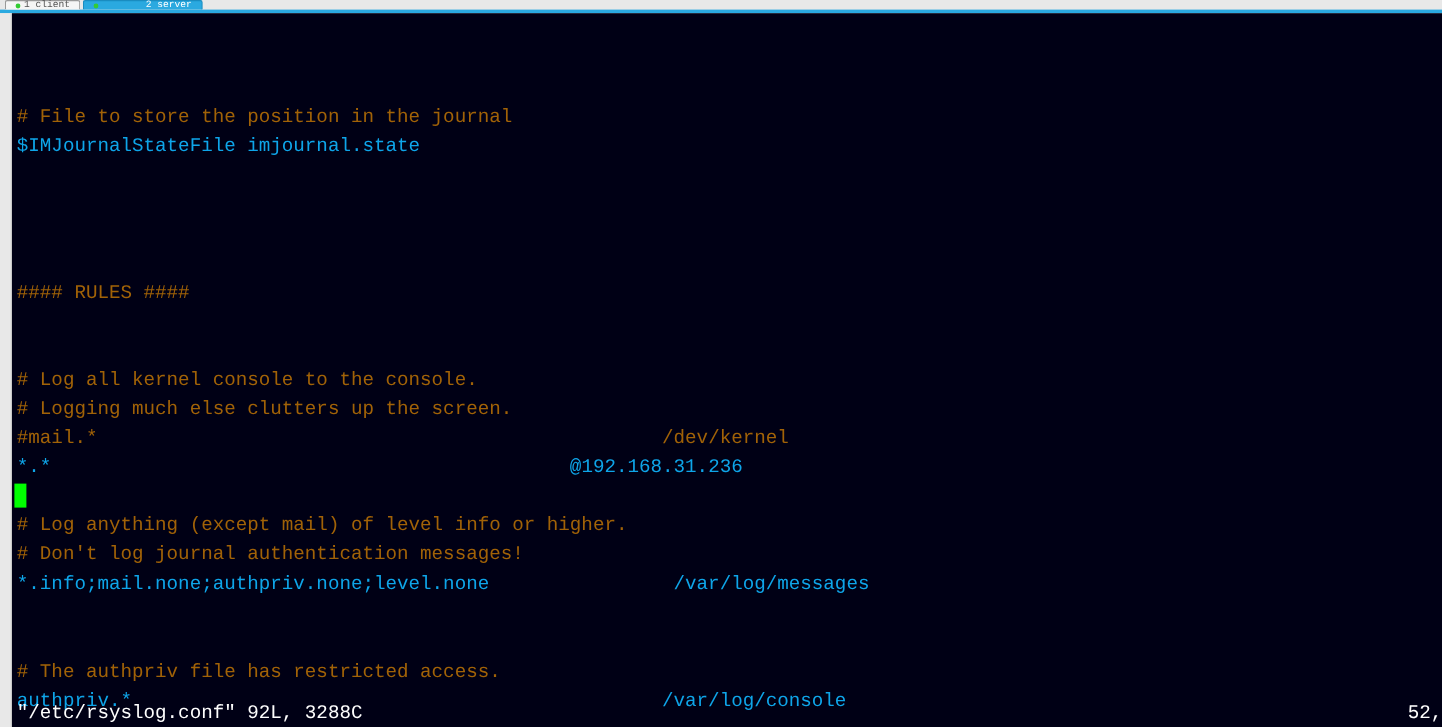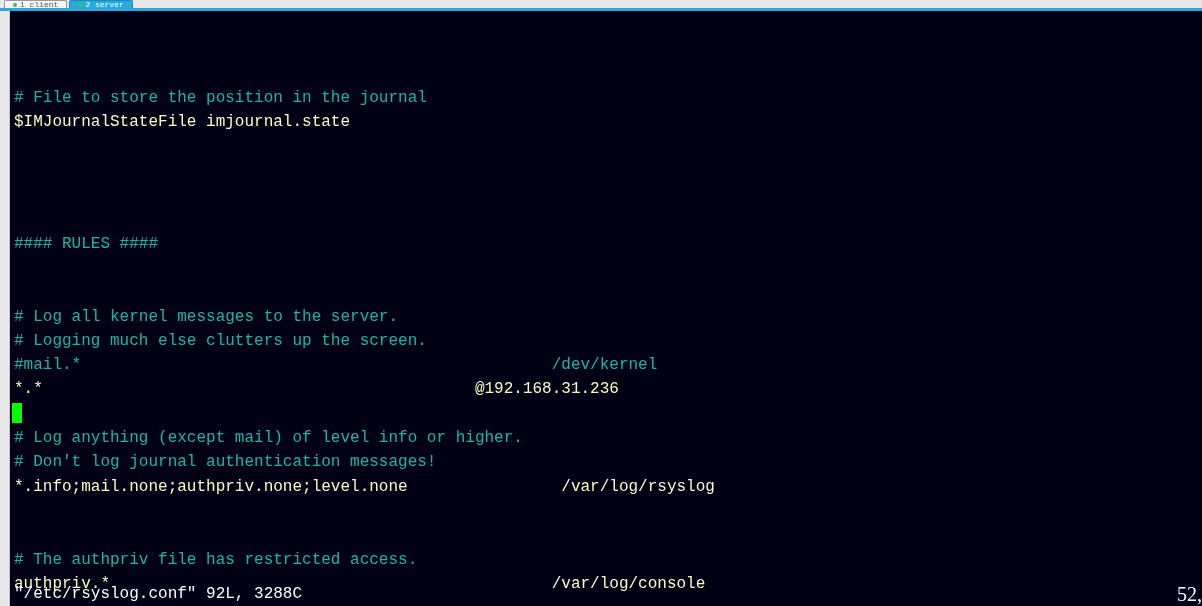--- a/index.html
+++ b/index.html
@@ -29,20 +29,21 @@
       display: flex;
       align-items: center;
       font-size: 8px;
       color: #555;
       margin-right: 2px;
     }
     .tab.active {
       background: #2aa9e0;
       color: #fff;
       border-color: #1a8cc0;
+      gap: 36px;
     }
     .tab .dot { width:4px; height:4px; border-radius:50%; background:#3c3; margin-right:3px; }
     .underline-bar {
       height: 3px;
       background: #2aa9e0;
     }
     .left-strip {
       position: absolute;
       left: 0;
       top: 11px;
@@ -61,22 +62,22 @@
       right: 0;
       top: 11px;
       bottom: 0;
       background: #000015;
       color: #fff;
       font-size: 16px;
       line-height: 24.3px;
       padding: 2px 0 0 4px;
       white-space: pre;
     }
-    .cmt { color: #14b8a6; }
-    .plain { color: #fef9c3; text-align: center; }
+    .cmt { color: #a16207; }
+    .plain { color: #0ea5e9; text-align: center; }
     .cursor {
       display: inline-block;
       width: 10px;
       height: 20px;
       background: #00ff00;
       vertical-align: text-bottom;
       margin-left: -2px;
     }
     .status {
       position: absolute;
@@ -84,22 +85,21 @@
       bottom: 0px;
       right: 0;
       color: #fefefe;
       font-size: 16px;
     }
     .status-right {
       position: absolute;
       right: 0;
       bottom: 0;
       color: #fefefe;
-      font-size: 20px;
-      font-family: Liberation Serif, serif;
+      font-size: 16px;
     }
     .blank { height: 24.3px; }
   </style>
 </head>
 <body>
 
 <div class="tab-bar">
   <div class="tab">
       <span class="dot"></span>
       <span>1 client</span>
@@ -114,28 +114,28 @@
 <div class="left-strip"></div>
 
 <div class="terminal">
 <div class="blank"></div>
 <span class="cmt"># File to store the position in the journal</span>
 <span class="plain">$IMJournalStateFile imjournal.state</span>
 <div class="blank"></div>
 <div class="blank"></div>
 <span class="cmt">#### RULES ####</span>
 <div class="blank"></div>
-<span class="cmt"># Log all kernel messages to the server.</span>
+<span class="cmt"># Log all kernel console to the console.</span>
 <span class="cmt"># Logging much else clutters up the screen.</span>
 <span><span class="cmt">#mail.*</span><span class="cmt">                                                 </span><span class="cmt">/dev/kernel</span></span>
 <span><span class="plain">*.*</span><span class="plain">                                             </span><span class="plain">@192.168.31.236</span></span>
 <span><span class="cursor"></span></span>
 <span class="cmt"># Log anything (except mail) of level info or higher.</span>
 <span class="cmt"># Don't log journal authentication messages!</span>
-<span><span class="plain">*.info;mail.none;authpriv.none;level.none</span><span class="plain">                </span><span class="plain">/var/log/rsyslog</span></span>
+<span><span class="plain">*.info;mail.none;authpriv.none;level.none</span><span class="plain">                </span><span class="plain">/var/log/messages</span></span>
 <div class="blank"></div>
 <span class="cmt"># The authpriv file has restricted access.</span>
 <span><span class="plain">authpriv.*</span><span class="plain">                                              </span><span class="plain">/var/log/console</span></span>
 <div class="blank"></div>
 
 
 
 <div class="status">"/etc/rsyslog.conf" 92L, 3288C</div>
 <div class="status-right">52,</div>
 </div>

